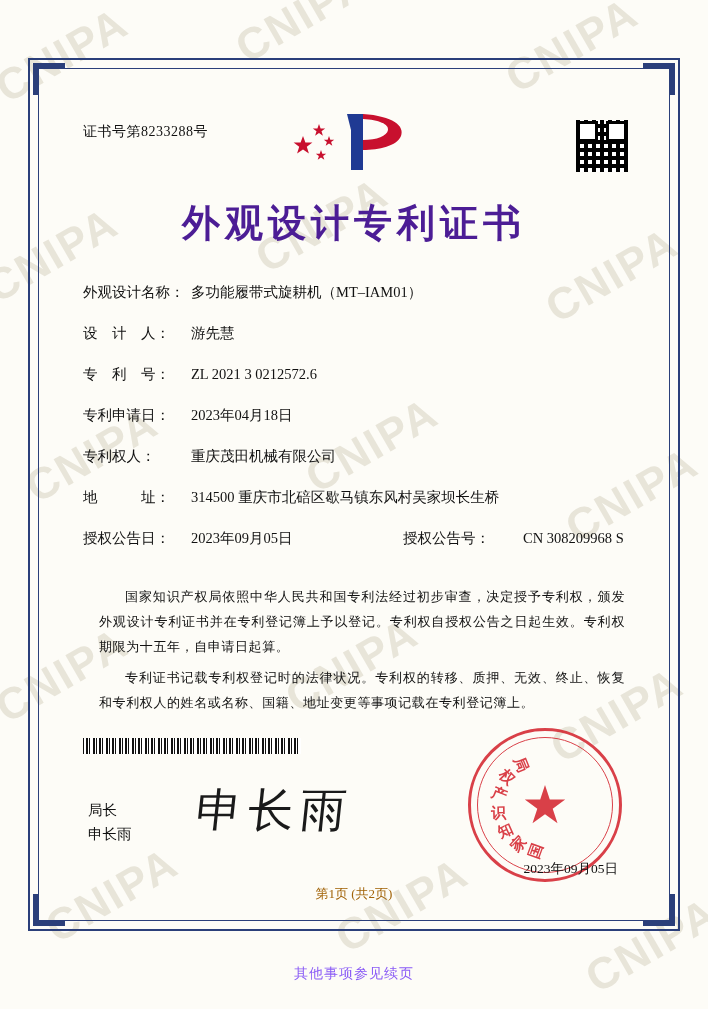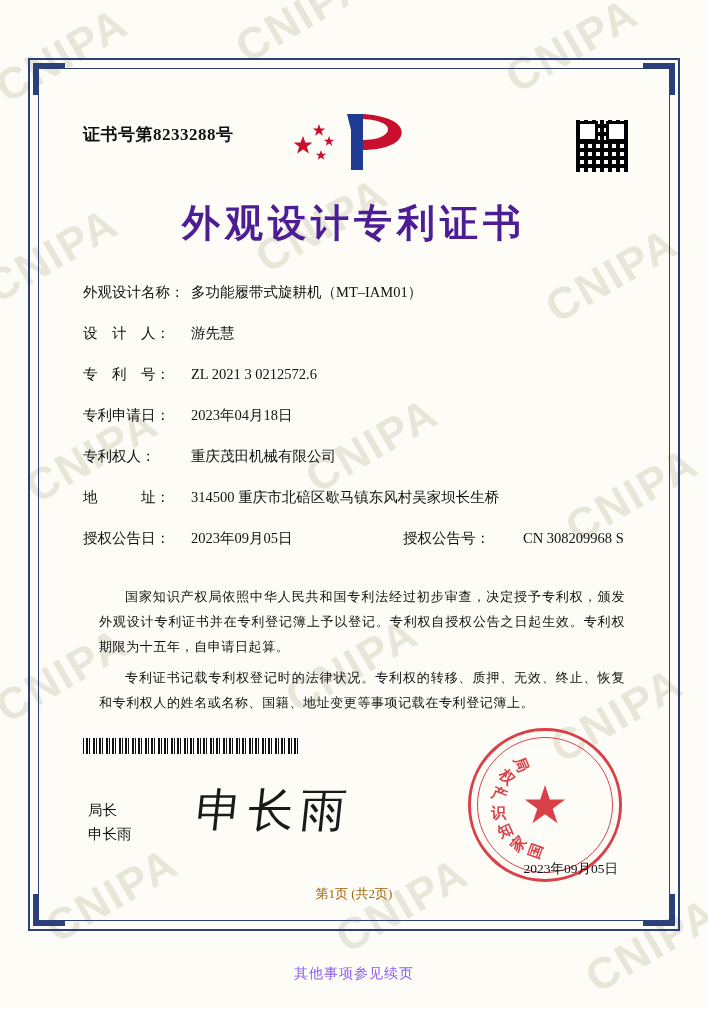--- a/index.html
+++ b/index.html
@@ -63,24 +63,23 @@
   .content {
     position: absolute;
     left: 38px; top: 68px; right: 38px; bottom: 88px;
   }
 
   
   .cert-no {
     position: absolute;
     left: 45px;
     top: 55px;
-    font-size: 17px;
+    font-size: 14px;
     color: #111;
     letter-spacing: .5px;
-    font-weight: bold;
   }
   .qr {
     position: absolute;
     right: 42px;
     top: 52px;
     width: 52px;
     height: 52px;
     background-color: #fff;
     background-image:
       repeating-linear-gradient(90deg, #111 0 4px, transparent 4px 8px),

